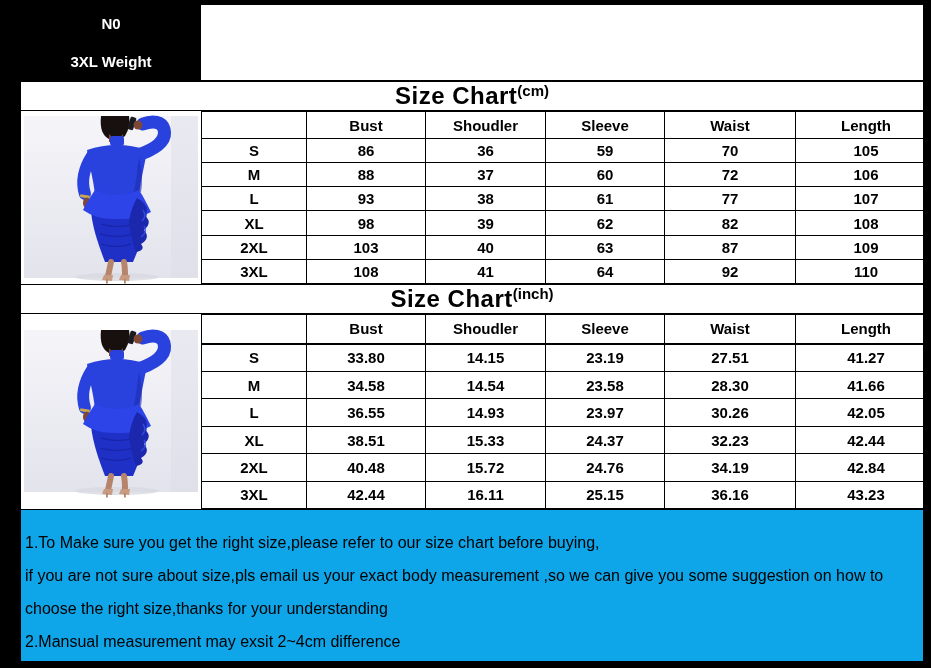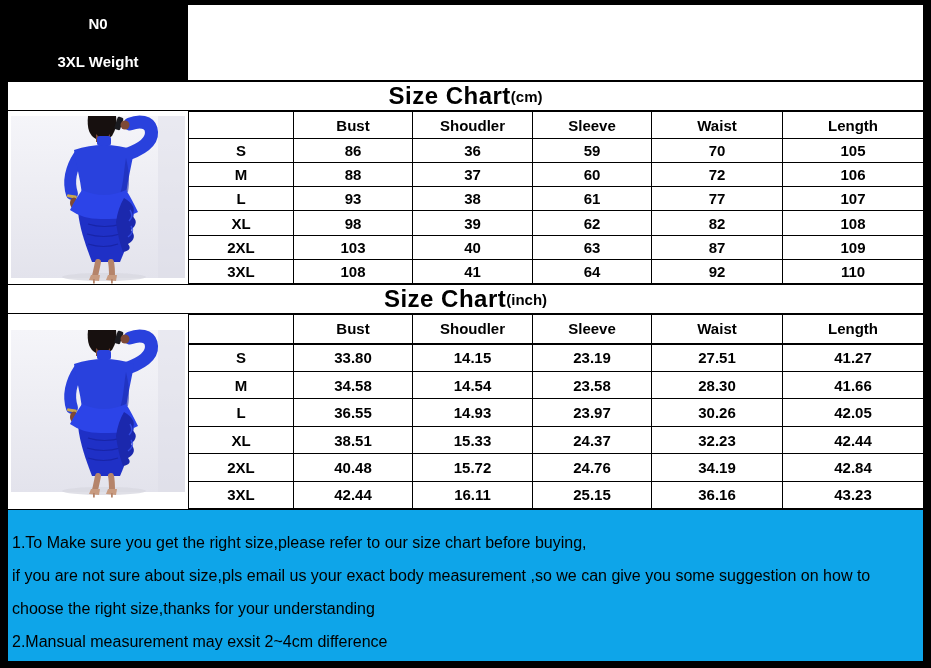--- a/index.html
+++ b/index.html
@@ -1,20 +1,20 @@
 <!DOCTYPE html>
 <html><head>
 <meta charset="utf-8">
 <style>
   * { box-sizing: border-box; }
   html,body { margin:0; padding:0; background:#222; }
   .page {
     width:931px; height:668px;
     background:#000;
-    padding:5px 8px 7px 8px;
+    padding:5px 8px 7px 21px;
     font-family:"Liberation Sans", sans-serif;
     color:#000;
   }
   .inner {
     width:100%; height:100%;
     background:#fff;
     display:flex; flex-direction:column;
     overflow:hidden;
   }
   
@@ -29,21 +29,21 @@
   }
   .info-right { flex:1; display:flex; flex-direction:column; background:#fff; }
   .info-value {
     flex:1; display:flex; align-items:center; justify-content:center;
     font-size:15px; font-weight:bold;
     border-bottom:1px solid #c4c4c4;
   }
   .info-value:last-child { border-bottom:none; }
   
   .section-title {
-    display:flex; align-items:center; justify-content:center;
+    display:flex; align-items:flex-start; justify-content:center;
     background:#fff;
   }
   .section-title.cm   { flex:0 0 31px; border-top:2px solid #000; border-bottom:1px solid #000; }
   .section-title.inch { flex:0 0 30px; border-top:1px solid #000; border-bottom:1px solid #000; }
   .title-main { font-size:24px; font-weight:bold; letter-spacing:0.5px; }
   .title-unit { font-size:15px; font-weight:bold; }
   
   .body-row { display:flex; background:#fff; }
   .body-row.cm   { flex:0 0 173px; }
   .body-row.inch { flex:0 0 196px; border-bottom:1px solid #000; }

